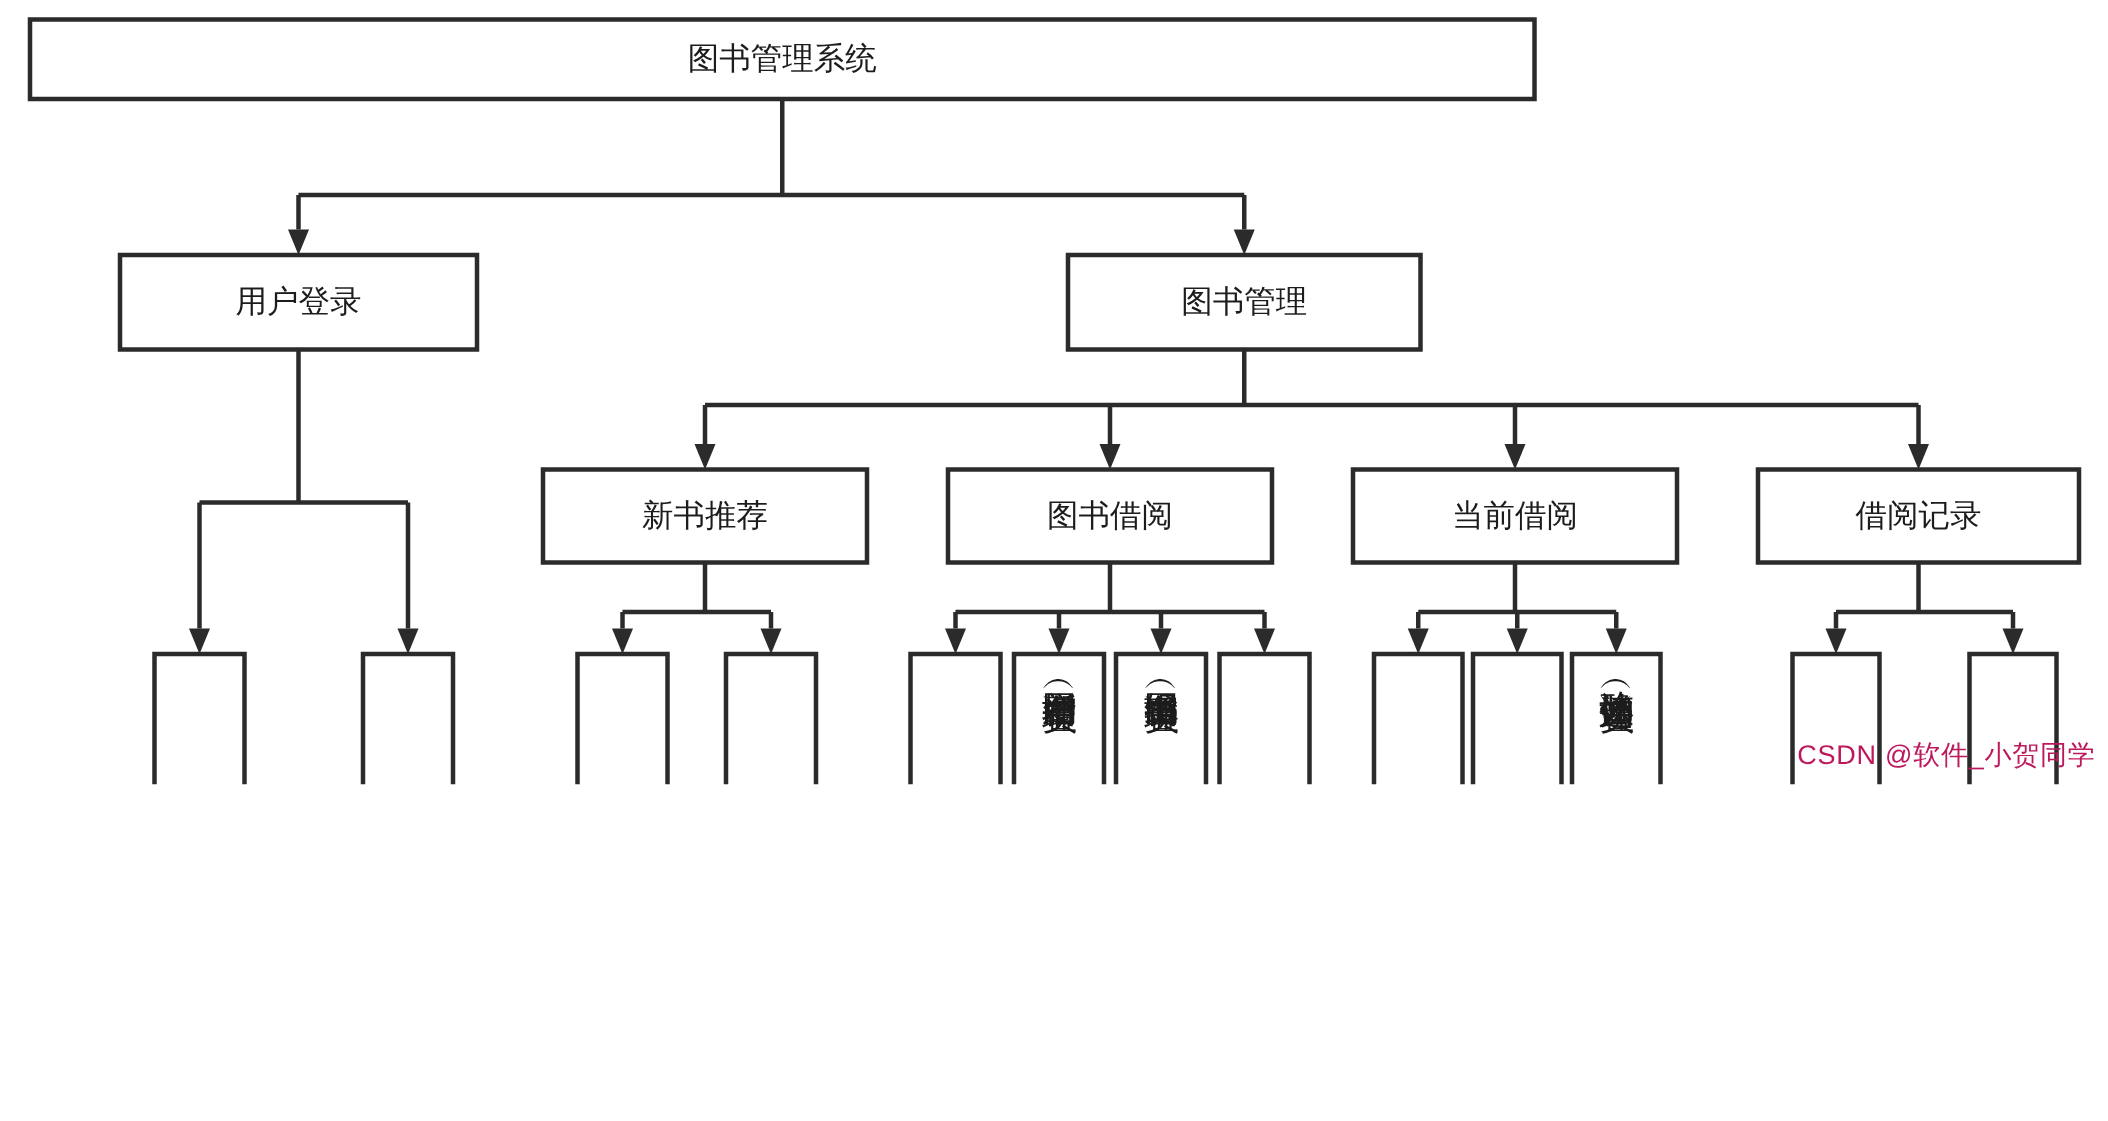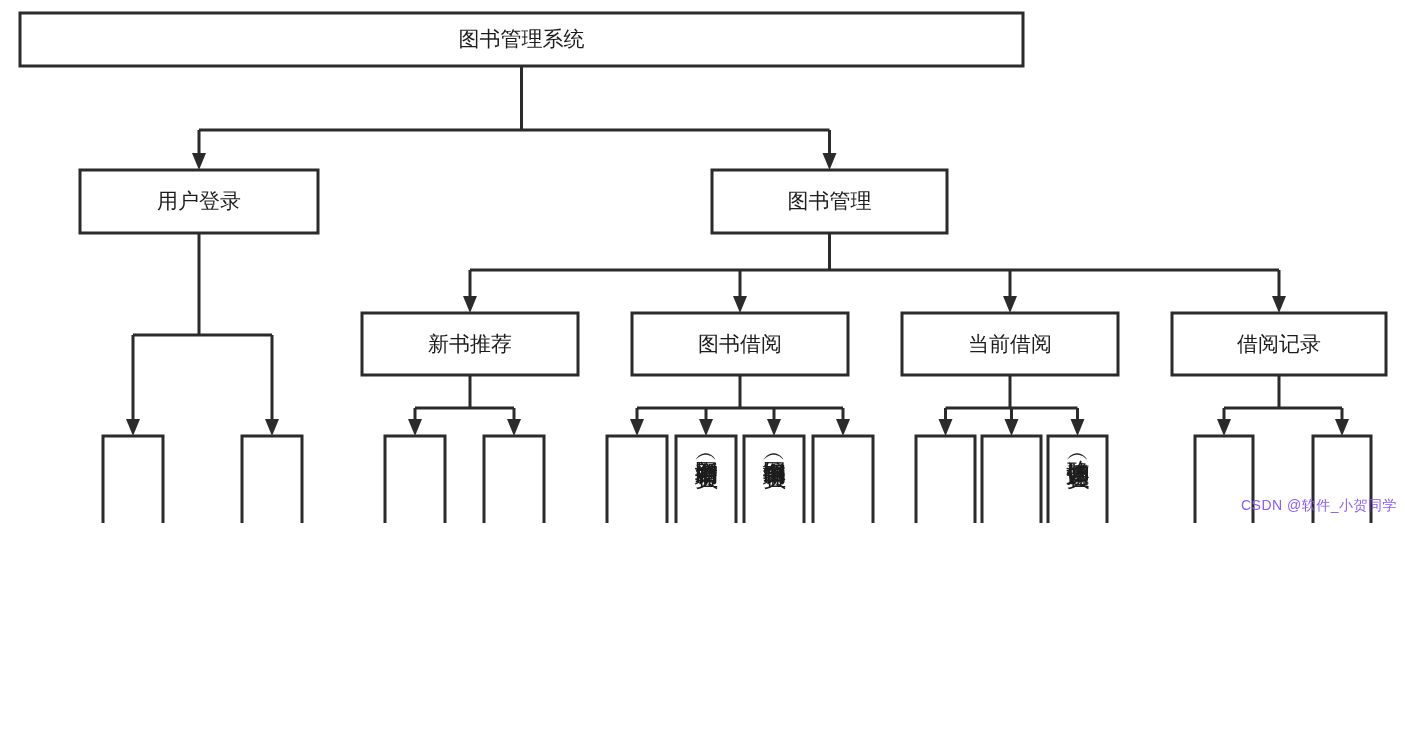--- a/index.html
+++ b/index.html
@@ -66,22 +66,22 @@
     line-height: 1.12;
     letter-spacing: 1px;
     color: #1c1c1c;
     white-space: nowrap;
   }
   .watermark {
     position: absolute;
     right: 8px;
     bottom: 8px;
     font-family: "Liberation Sans", "DejaVu Sans", sans-serif;
-    font-size: 14px;
-    color: #8b5cf6;
+    font-size: 18px;
+    color: #be185d;
     letter-spacing: 0.5px;
     white-space: nowrap;
     pointer-events: none;
   }
 </style>
 </head>
 <body>
 
 <div id="diagram-root">
 

